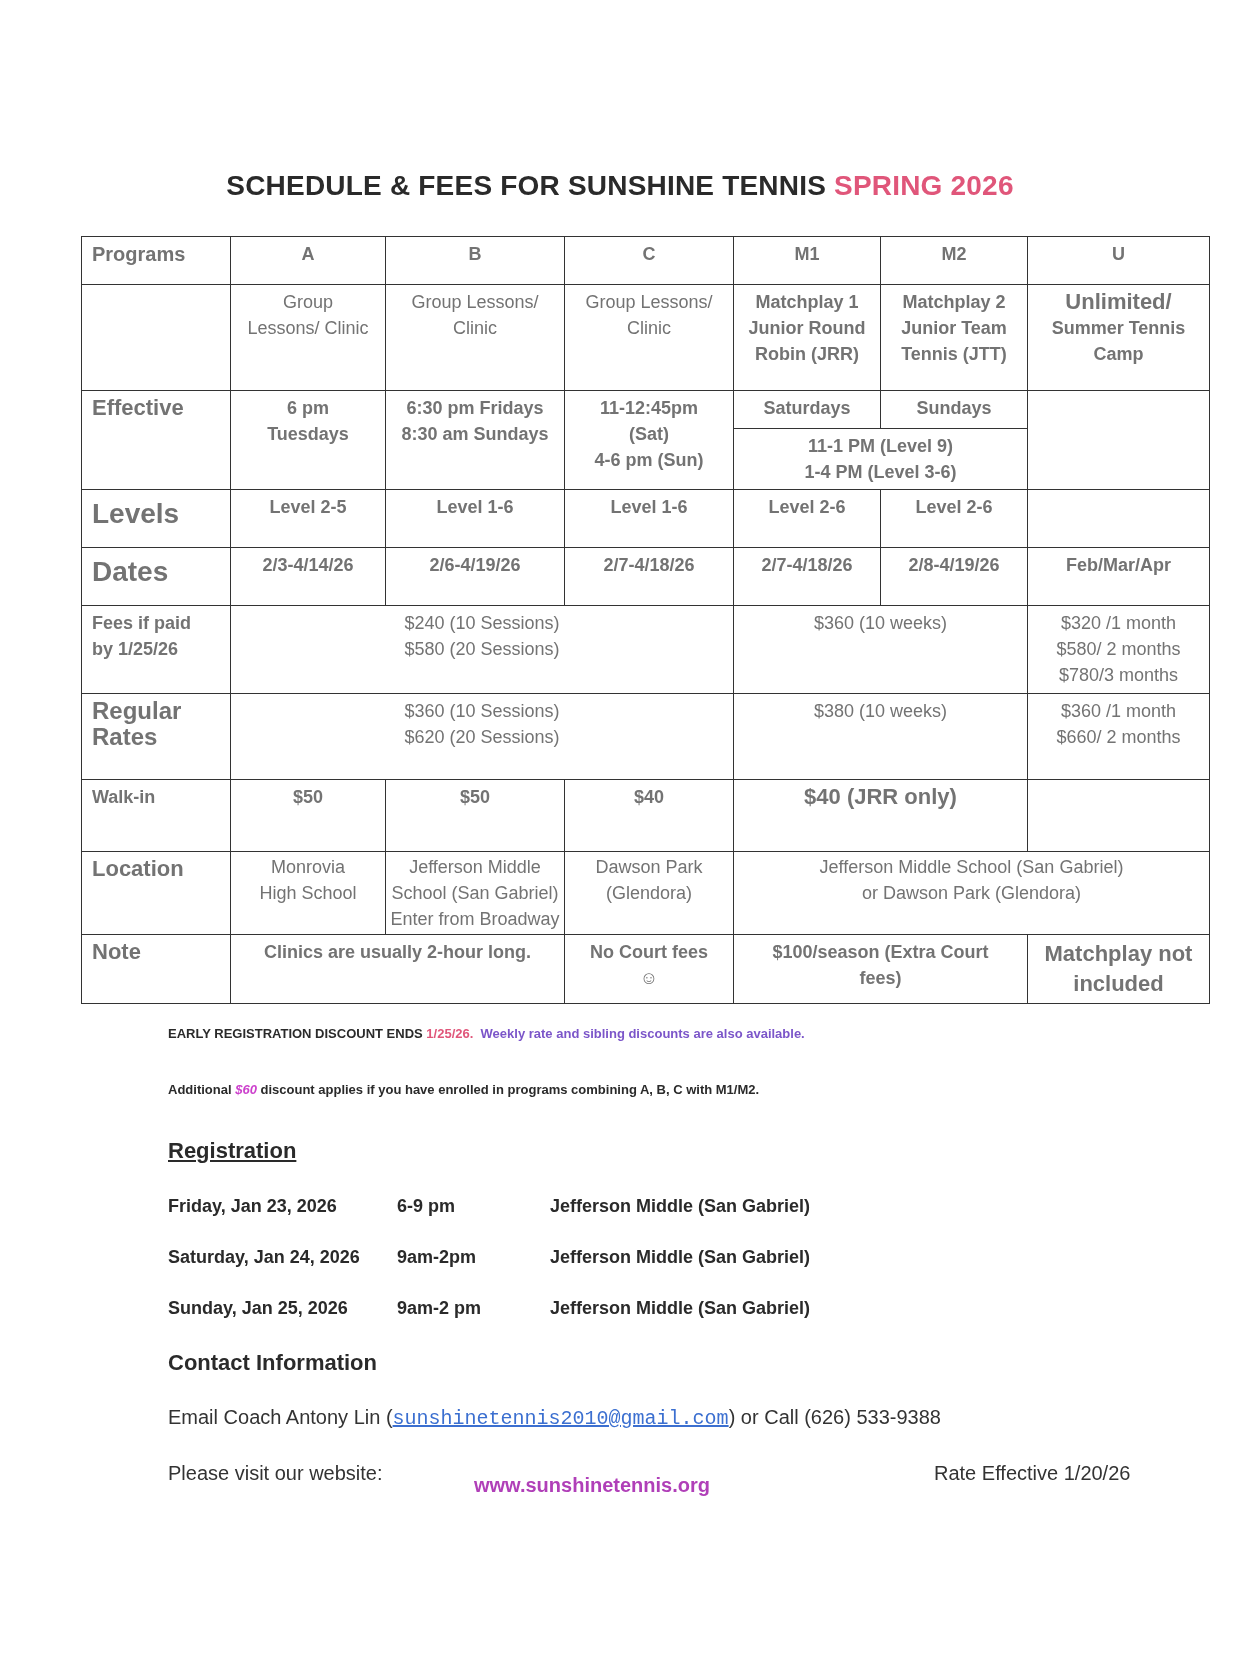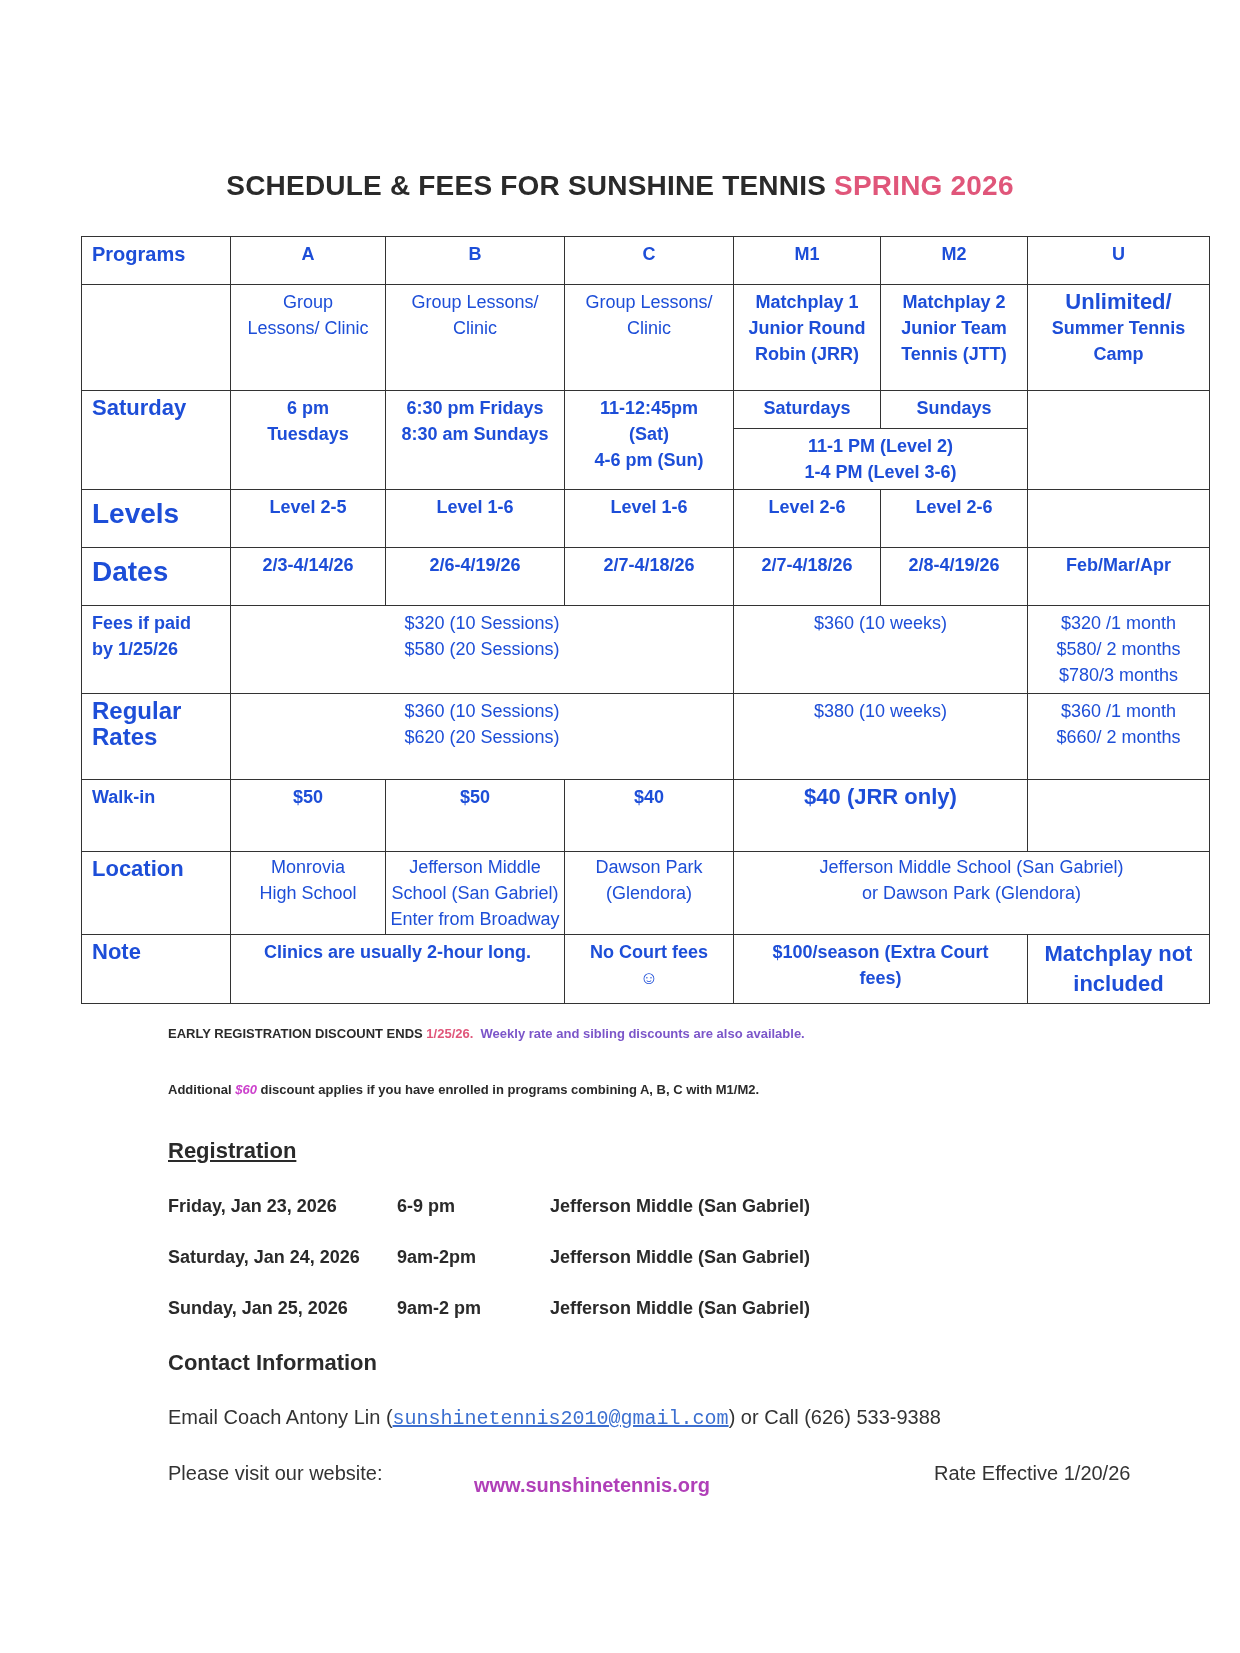--- a/index.html
+++ b/index.html
@@ -4,21 +4,21 @@
 <style>
   html, body { margin:0; padding:0; background:#ffffff; }
   body { width:1240px; height:1653px; position:relative; overflow:hidden;
          font-family:"Liberation Sans", sans-serif; color:#222; }
   .title { position:absolute; top:170px; left:0; width:1240px; text-align:center;
            font-size:28px; font-weight:bold; color:#2a2a2a; letter-spacing:0.2px; }
   .title .accent { color:#e0567a; }
   table.sched { position:absolute; top:236px; left:81px; width:1128px;
                 border-collapse:collapse; table-layout:fixed; }
   table.sched td { border:1.6px solid #333; text-align:center; vertical-align:top;
-                   padding:4px 4px; font-size:18px; line-height:26px; color:#1d4ed8; }
+                   padding:4px 4px; font-size:18px; line-height:26px; color:#737373; }
   table.sched td.rowhead { text-align:left; padding-left:10px; font-weight:bold; font-size:20px; }
   td.big-rowhead { font-size:28px !important; line-height:40px !important; }
   .prog-letter { font-size:30px; font-weight:bold; line-height:38px; }
   .b { font-weight:bold; }
   .orange { color:#e0735a;border-radius:14px; }
   .pink { color:#e0567a; }
   .date { color:#e0567a; font-weight:bold; font-size:21px; line-height:34px; }
   .price { font-size:20px; line-height:29px; }
   .walkin { font-size:24px; font-weight:bold; line-height:34px; }
   .loc { font-size:22px; line-height:32px; }
@@ -89,41 +89,41 @@
           <div>Tennis (JTT)</div>
         </td>
     <td class="b">
           <div style="font-size:22px">Unlimited/</div>
           <div>Summer Tennis</div>
           <div>Camp</div>
         </td>
   </tr>
 
   <tr style="height:38px">
-    <td class="rowhead" rowspan="2" style="font-size:22px">Saturday</td>
+    <td class="rowhead" rowspan="2" style="font-size:22px">Effective</td>
     <td class="orange b" rowspan="2">
           <div>6 pm</div>
           <div>Tuesdays</div>
         </td>
     <td class="orange b" rowspan="2">
           <div>6:30 pm Fridays</div>
           <div>8:30 am Sundays</div>
         </td>
     <td class="orange b" rowspan="2">
           <div>11-12:45pm</div>
           <div>(Sat)</div>
           <div>4-6 pm (Sun)</div>
         </td>
     <td class="orange b">Saturdays</td>
     <td class="orange b">Sundays</td>
     <td rowspan="2"></td>
   </tr>
   <tr style="height:52px">
     <td colspan="2" class="b">
-          <div>11-1 PM (Level 2)</div>
+          <div>11-1 PM (Level 9)</div>
           <div>1-4 PM (Level 3-6)</div>
         </td>
   </tr>
 
   <tr style="height:58px">
     <td class="rowhead big-rowhead">Levels</td>
     <td class="b">Level 2-5</td>
     <td class="b">Level 1-6</td>
     <td class="b">Level 1-6</td>
     <td class="b">Level 2-6</td>
@@ -140,21 +140,21 @@
     <td class="date">2/8-4/19/26</td>
     <td class="date">Feb/Mar/Apr</td>
   </tr>
 
   <tr style="height:88px">
     <td class="rowhead pink" style="font-size:18px;line-height:26px">
           <div>Fees if paid</div>
           <div>by 1/25/26</div>
         </td>
     <td colspan="3" class="price">
-          <div>$320 (10 Sessions)</div>
+          <div>$240 (10 Sessions)</div>
           <div>$580 (20 Sessions)</div>
         </td>
     <td colspan="2" class="price">$360 (10 weeks)</td>
     <td class="price">
           <div>$320 /1 month</div>
           <div>$580/ 2 months</div>
           <div>$780/3 months</div>
         </td>
   </tr>
 

